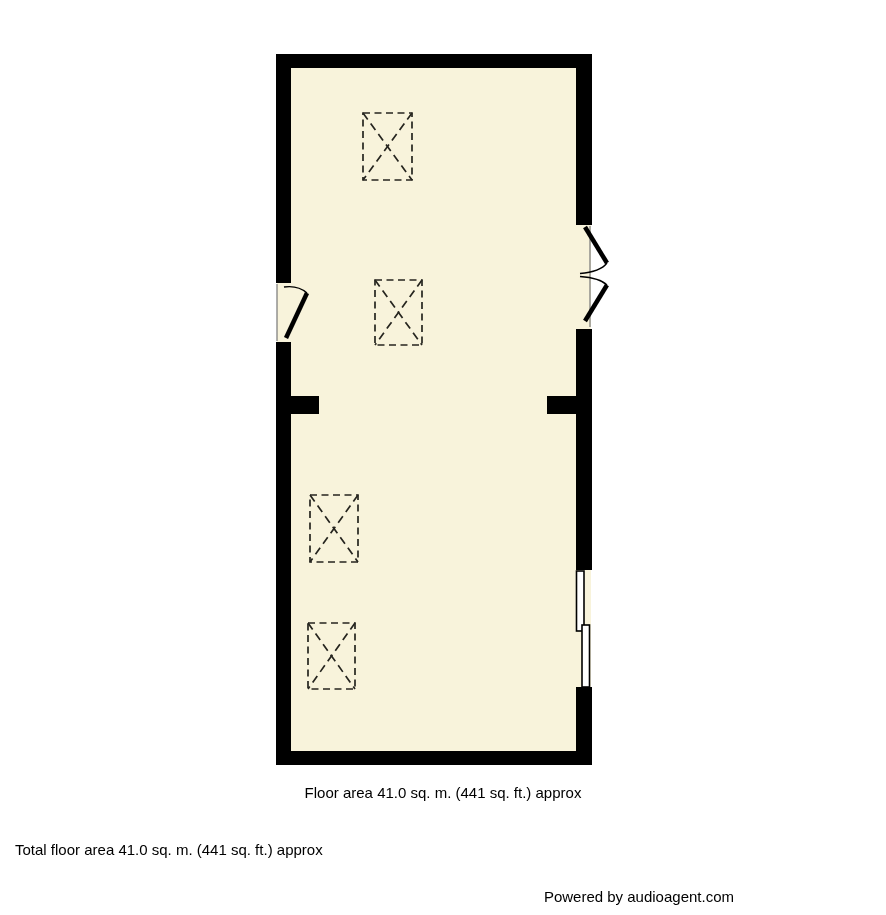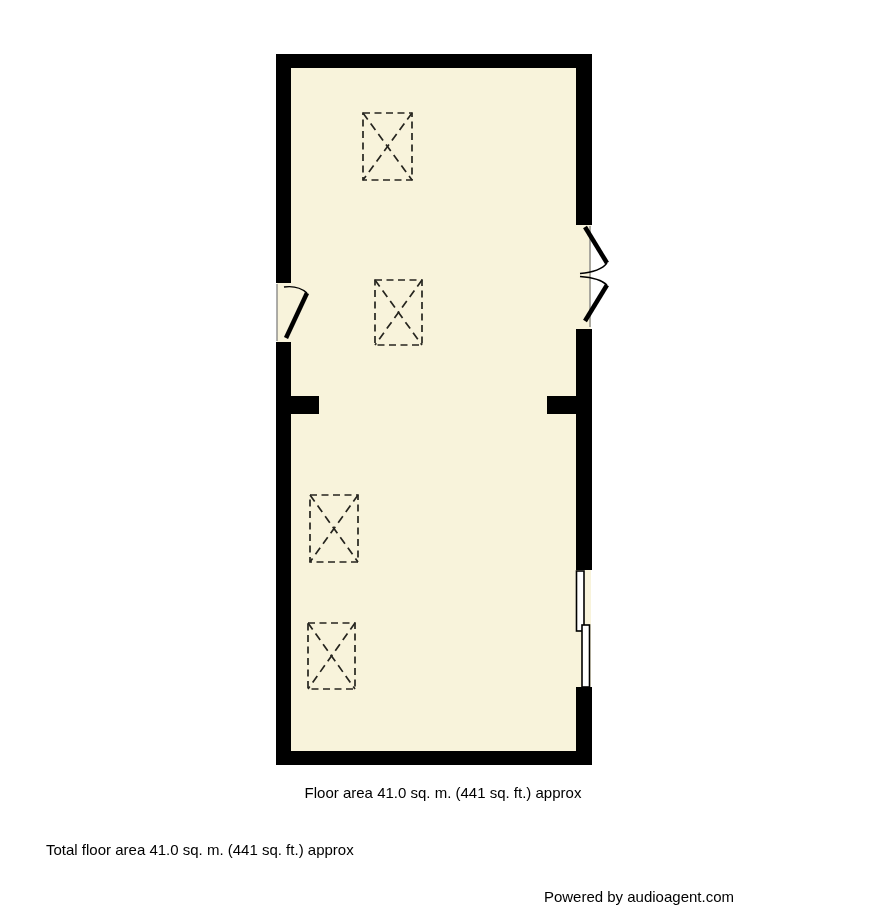--- a/index.html
+++ b/index.html
@@ -24,21 +24,21 @@
   .wall { fill: var(--wall); }
   .threshold { stroke: var(--threshold); stroke-width: 1.2; }
   .door-leaf { stroke: var(--wall); stroke-width: 4.5; stroke-linecap: butt; }
   .door-arc { stroke: var(--wall); stroke-width: 1.4; fill: none; }
   .slide-panel { fill: var(--background); stroke: var(--wall); stroke-width: 1.6; }
   .sky-rect { fill: none; stroke: var(--symbol-line); stroke-width: 1.7; stroke-dasharray: 7 4.5; }
   .sky-diag { stroke: var(--symbol-line); stroke-width: 1.7; stroke-dasharray: 8 5; }
 
   .txt { position: absolute; color: var(--text); font-size: 15px; white-space: nowrap; }
   .caption { top: 784px; left: 0; width: 886px; text-align: center; }
-  .total { top: 841px; left: 15px; margin-left: 31px; }
+  .total { top: 841px; left: 15px; }
   .disclaimer { top: 866px; left: 15px; }
   .powered { top: 888px; right: 12px; text-align: right; margin-left: 32px; }
 </style>
 </head>
 <body>
 
 <div class="canvas">
 
   <svg class="plan-svg" width="886" height="915" viewBox="0 0 886 915">
 

